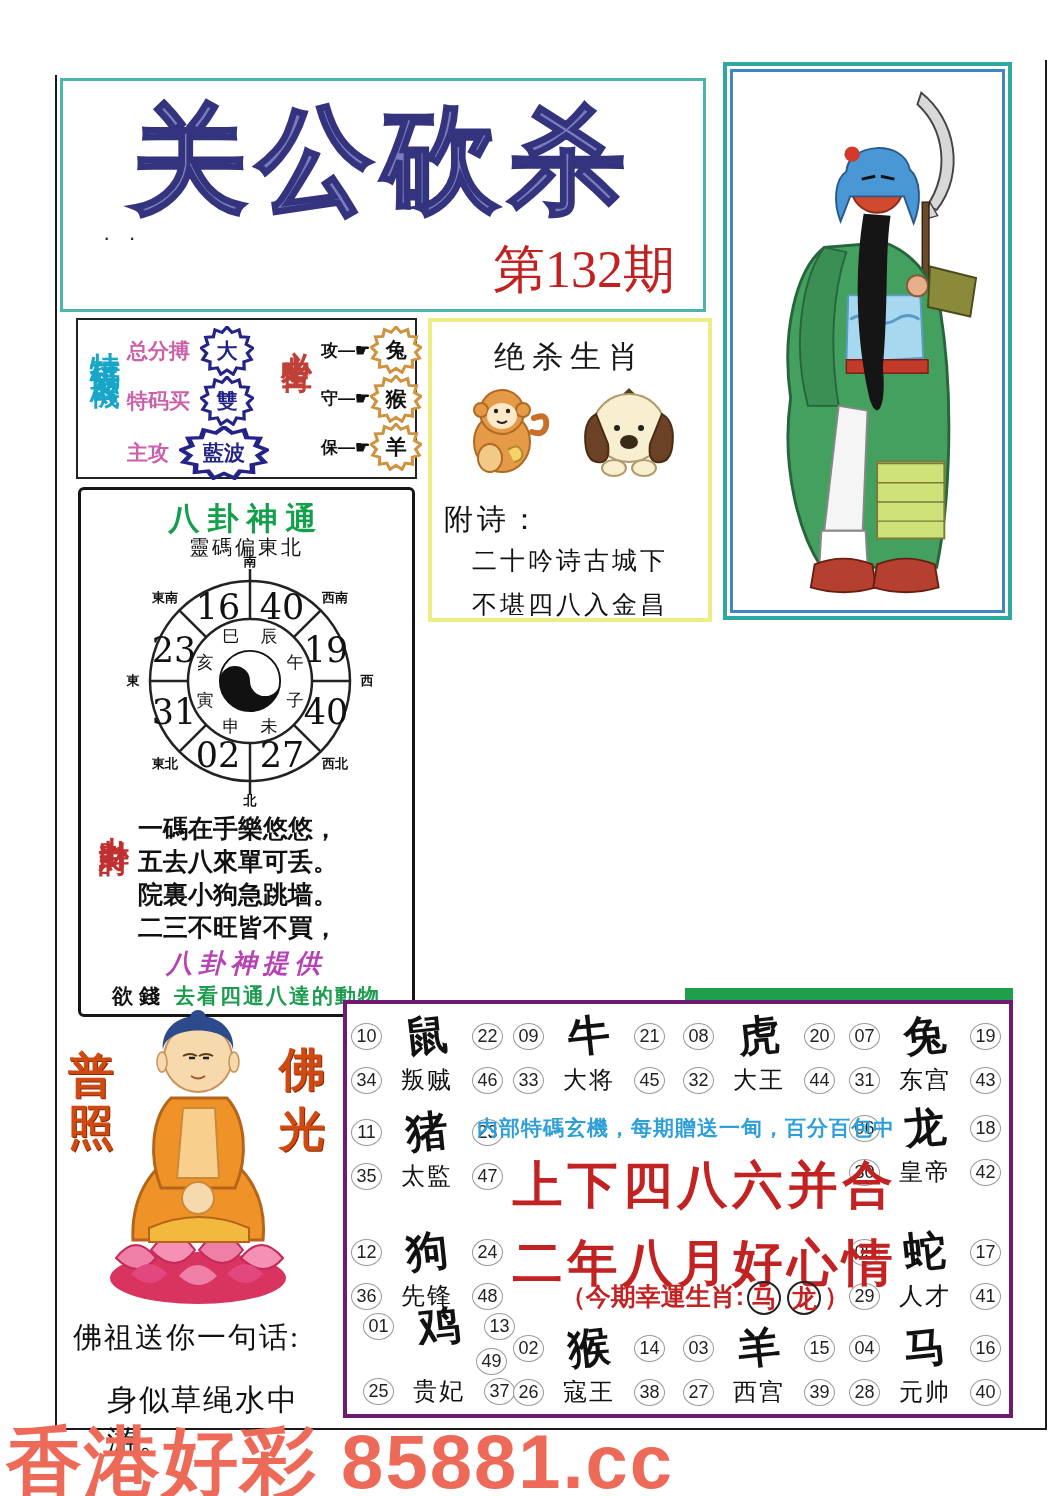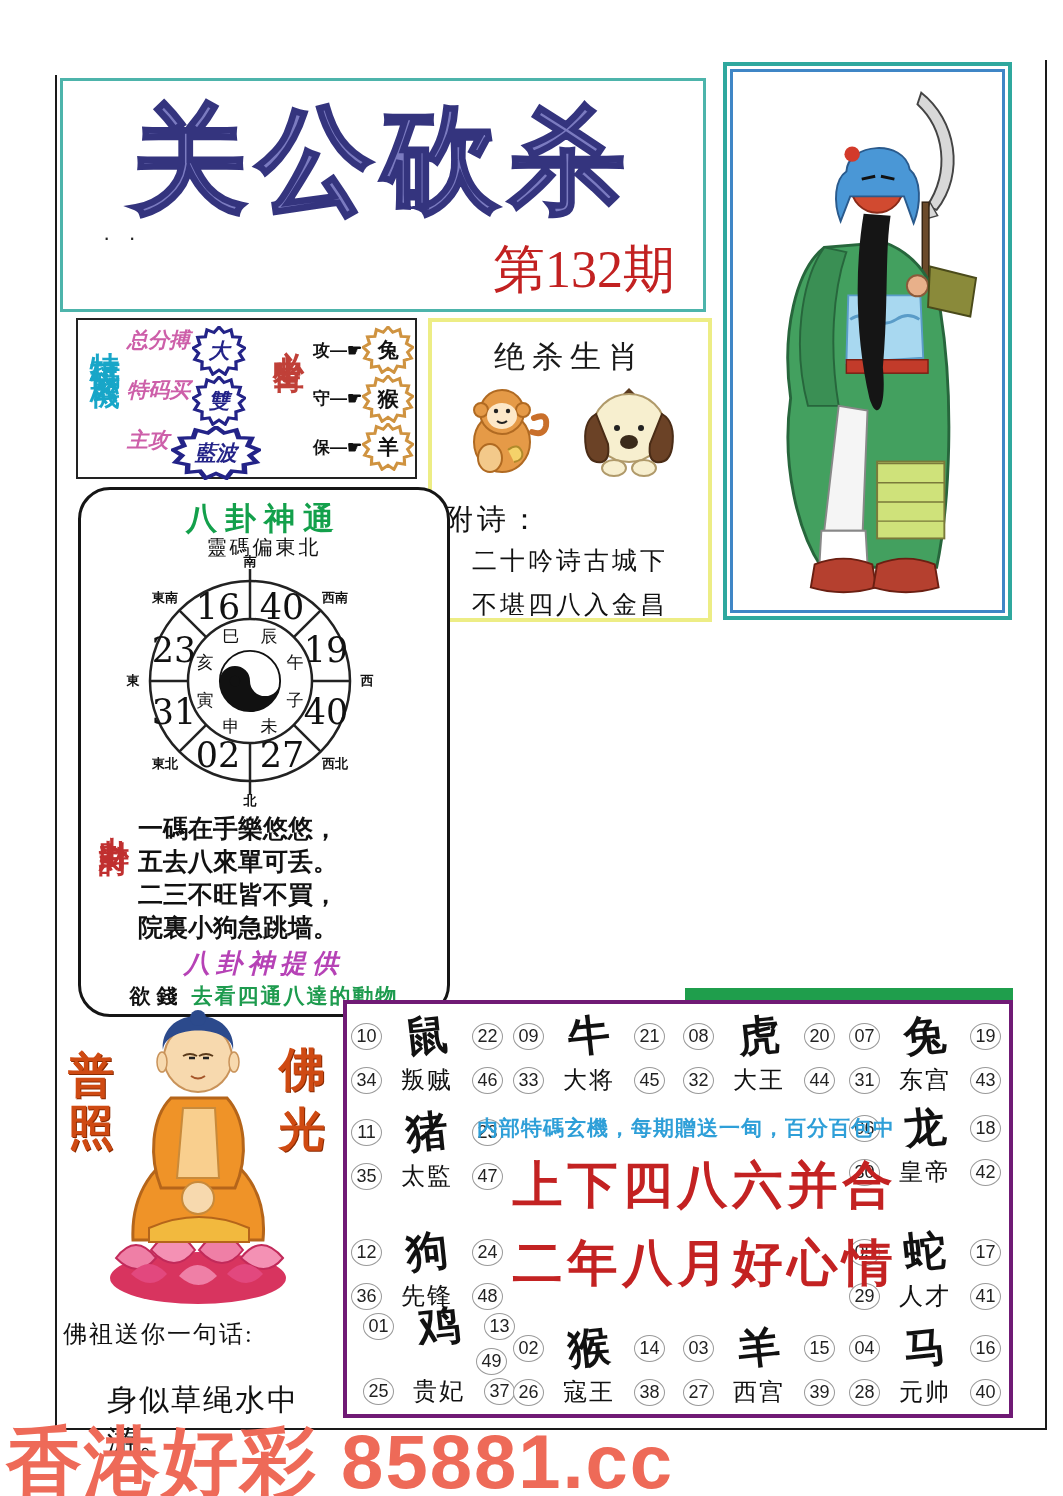--- a/index.html
+++ b/index.html
@@ -19,21 +19,21 @@
 
   
   .guangong-box { left:723px; top:62px; width:289px; height:558px; border:4px solid #2fa89e; background:#fff; padding:3px; z-index:2; }
   .guangong-inner { width:100%; height:100%; border:3px solid #3f86c6; background:#fff; overflow:hidden; }
 
   
   .temai-box { left:76px; top:318px; width:341px; height:161px; border:2px solid #222; background:#fff; z-index:2; display:flex; align-items:stretch; padding:6px 4px; }
   .v-text { writing-mode:vertical-rl; text-orientation:upright; }
   .temai-label { font-size:30px; font-weight:bold; color:#18a6c8; letter-spacing:9px; margin:2px 0 0 2px; }
   .temai-mid { display:flex; flex-direction:column; justify-content:space-between; padding:0 2px; }
-  .temai-row { display:flex; gap:2px;font-style:italic; }
+  .temai-row { display:flex; align-items:center; gap:10px; }
   .pink-label { font-size:21px; font-weight:bold; color:#cd5fa9; white-space:nowrap; }
   .bizhong { font-size:31px; font-weight:bold; color:#c04038; letter-spacing:4px; margin:0 4px; }
   .pick-col { display:flex; flex-direction:column; justify-content:space-between; }
   .pick-row { display:flex; align-items:center; }
   .pick-hand { font-size:17px; font-weight:bold; color:#111; white-space:nowrap; }
 
   
   .burst { position:relative; display:inline-flex; align-items:center; justify-content:center; width:54px; height:50px; color:#232388; }
   .burst-wide { width:90px; height:54px; }
   .burst-orange { color:#cf9340; width:52px; height:48px; }
@@ -44,21 +44,21 @@
 
   
   .juesha-box { left:428px; top:318px; width:284px; height:304px; border:4px solid #eded85; background:#fff; z-index:2; }
   .juesha-title { position:absolute; left:0; right:0; top:14px; text-align:center; font-size:31px; letter-spacing:7px; color:#1a1a1a; font-family:"Liberation Serif", serif; }
   .juesha-animals { position:absolute; left:0; right:0; top:58px; display:flex; justify-content:center; gap:18px; }
   .fushi { position:absolute; left:12px; top:178px; font-size:29px; color:#111; font-family:Liberation Serif, serif; letter-spacing:4px; }
   .fushi-line1 { position:absolute; left:40px; top:222px; font-size:25px; color:#111; font-family:"Liberation Serif", serif; letter-spacing:3px; }
   .fushi-line2 { position:absolute; left:40px; top:266px; font-size:25px; color:#111; font-family:"Liberation Serif", serif; letter-spacing:3px; }
 
   
-  .bagua-box { left:78px; top:487px; width:372px; height:468px; border:3px solid #151515; border-radius:32px; background:#fff; z-index:2; }
+  .bagua-box { left:78px; top:487px; width:337px; height:468px; border:3px solid #151515; border-radius:6px; background:#fff; z-index:2; }
   .bagua-title { position:absolute; left:0; right:0; top:8px; text-align:center; font-size:31px; font-weight:bold; color:#13a04b; letter-spacing:8px; }
   .bagua-sub { position:absolute; left:0; right:0; top:44px; text-align:center; font-size:20px; color:#111; letter-spacing:3px; font-family:"Liberation Serif", serif; }
   .wheel { position:absolute; left:21px; top:62px; width:296px; height:258px; }
   .wheel svg.wheel-lines { position:absolute; inset:0; }
   .wheel-num { position:absolute; transform:translate(-50%,-50%); font-size:35px; color:#111; font-family:"DejaVu Serif", serif; }
   .wheel-dir { position:absolute; transform:translate(-50%,-50%); font-size:13px; font-weight:bold; color:#111; white-space:nowrap; }
   .wheel-branch { position:absolute; transform:translate(-50%,-50%); font-size:17px; color:#111; font-family:"Liberation Serif", serif; }
   .yinyang { position:absolute; left:116px; top:97px; }
   .bugua-block { position:absolute; left:12px; top:322px; display:flex; }
   .bugua-label { font-size:30px; font-weight:bold; color:#c03030; letter-spacing:3px; writing-mode:vertical-rl; text-orientation:upright; margin-right:4px; }
@@ -77,21 +77,21 @@
   .oval-main { position:absolute; left:0; right:0; top:104px; text-align:center; font-size:40px; font-weight:bold; color:#b32424; letter-spacing:9px; font-family:"Liberation Serif", serif; }
   .oval-left { position:absolute; left:46px; top:196px; font-size:23px; font-weight:bold; color:#3a7cc2; letter-spacing:4px; writing-mode:vertical-rl; text-orientation:upright; }
   .oval-right { position:absolute; right:44px; top:196px; font-size:23px; font-weight:bold; color:#3a7cc2; letter-spacing:4px; writing-mode:vertical-rl; text-orientation:upright; }
   .oval-lines { position:absolute; left:90px; right:90px; top:198px; text-align:center; font-size:27px; font-weight:bold; color:#111; line-height:46px; font-family:"Liberation Serif", serif; letter-spacing:4px; white-space:nowrap; }
 
   
   .buddha-zone { left:55px; top:988px; width:285px; height:440px; z-index:2; }
   .buddha-word { position:absolute; font-size:46px; font-weight:bold; color:#cf4a12; writing-mode:vertical-rl; text-orientation:upright; letter-spacing:58px; text-shadow:1px 1px 0 #8a2a00; }
   .bw-left { left:6px; top:22px; }
   .bw-right { right:6px; top:22px; }
-  .buddha-caption { position:absolute; left:8px; top:330px; font-size:24px; color:#111; font-family:"Liberation Serif", serif; letter-spacing:2px; }
+  .buddha-caption { position:absolute; left:18px; top:330px; font-size:29px; color:#111; font-family:"Liberation Serif", serif; letter-spacing:2px; }
   .buddha-quote { position:absolute; left:52px; top:392px; font-size:30px; color:#111; font-family:"Liberation Serif", serif; letter-spacing:2px; }
 
   
   .green-box { left:343px; top:1000px; width:670px; height:418px; border:4px solid #701a75; background:#fff; z-index:2; }
   .green-topstrip { left:685px; top:988px; width:328px; height:14px; background:#1f9e4c; z-index:2; }
   .zcell { position:absolute; width:152px; }
   .zrow { display:flex; align-items:center; justify-content:space-between; }
   .zrow-mid { justify-content:flex-end; margin:-6px 8px 0 0; }
   .num-circle { display:inline-flex; align-items:center; justify-content:center; width:31px; height:27px; border:1.5px solid #9a9a9a; border-radius:50%; font-size:18px; color:#222; background:#fff; }
   .zglyph { font-size:42px; font-weight:900; color:#111; transform:rotate(-6deg); font-family:"Liberation Serif", serif; }
@@ -291,22 +291,22 @@
           <circle cx="0" cy="-16" r="5.5" fill="#fff"></circle>
           <circle cx="0" cy="16" r="5.5" fill="#111"></circle>
         </g>
       </svg>
     </div>
     <div class="bugua-block">
       <div class="bugua-label">卜卦財詩</div>
       <div class="bugua-lines">
         <div>一碼在手樂悠悠，</div>
         <div>五去八來單可丢。</div>
+        <div>院裏小狗急跳墙。</div>
         <div>二三不旺皆不買，</div>
-        <div>院裏小狗急跳墙。</div>
       </div>
     </div>
     <div class="provider">八卦神提供</div>
     <div class="hint-line">
       <span class="hint-prefix">欲錢</span><span class="hint-text">去看四通八達的動物</span>
     </div>
   </div>
 
 
   <div class="abs buddha-zone">
@@ -489,17 +489,20 @@
       <div class="zrow">
           <span class="num-circle">28</span>
           <span class="zname">元帅</span>
           <span class="num-circle">40</span>
         </div>
     </div>
 
     <div class="inner-note">内部特碼玄機，每期贈送一甸，百分百包中</div>
     <div class="couplet couplet1">上下四八六并合</div>
     <div class="couplet couplet2">二年八月好心情</div>
+    <div class="lucky">
+      <span>（今期幸運生肖:</span><span class="circ">马</span><span class="circ">龙</span><span>）</span>
+    </div>
   </div>
 
   <div class="abs footer-site">香港好彩  85881.cc</div>
 
 </div>
 
 </body></html>

